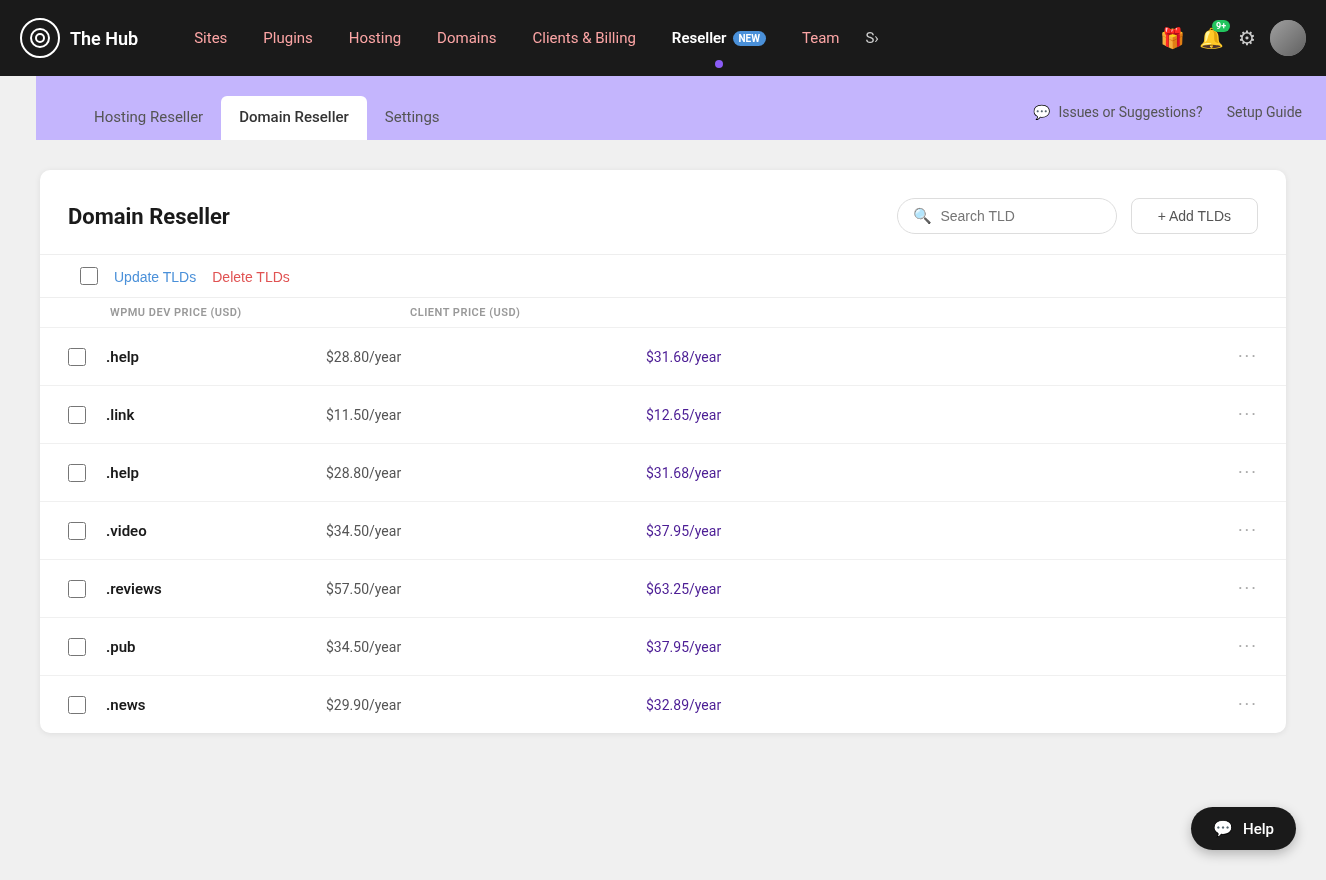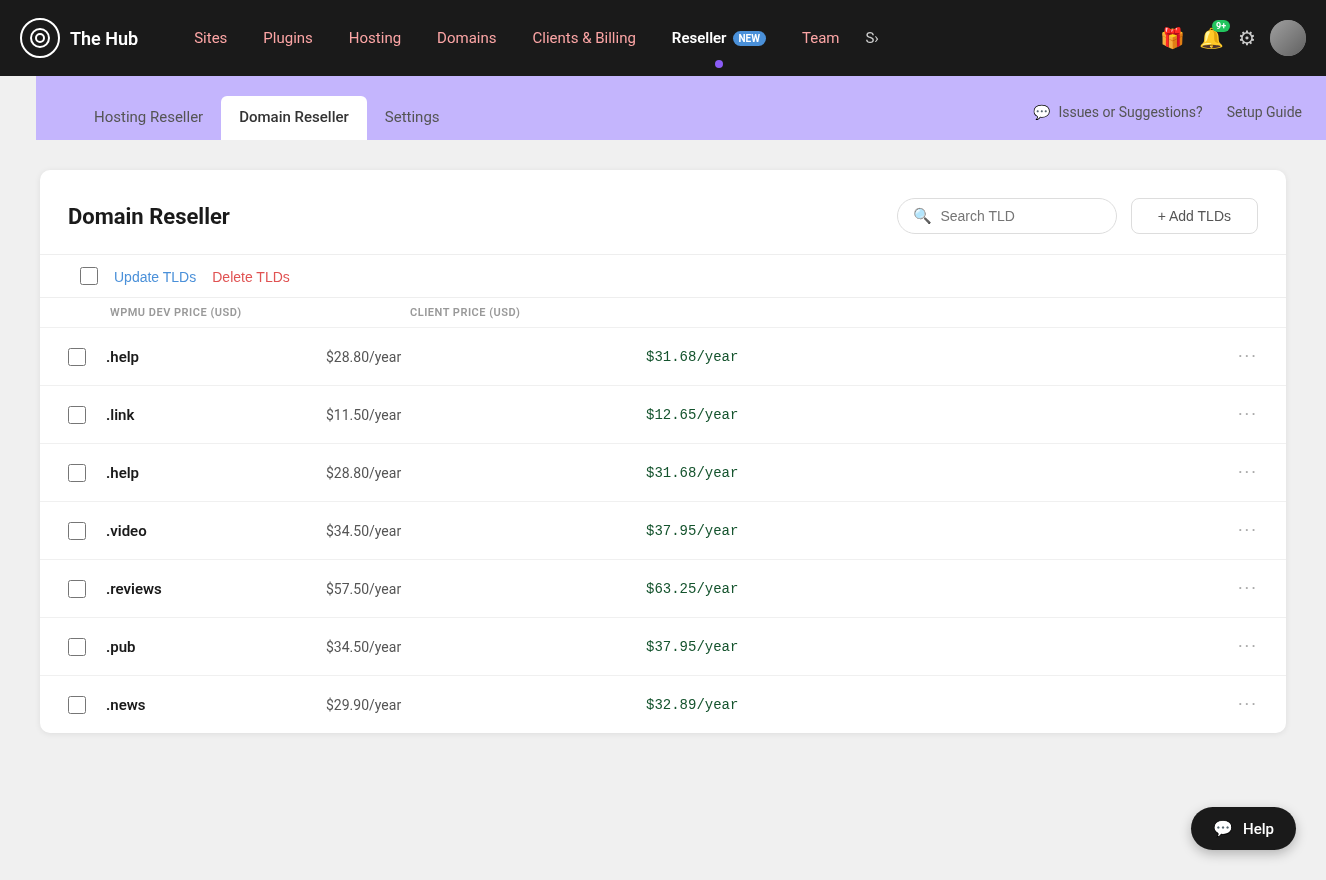--- a/index.html
+++ b/index.html
@@ -289,23 +289,22 @@
       color: #1a1a1a;
       flex: 0 0 200px;
     }
     .tld-wpmu-price {
       font-size: 14px;
       color: #555;
       flex: 0 0 300px;
     }
     .tld-client-price {
       font-size: 14px;
-      color: #14532d;
+      color: #4c1d95;
       flex: 1;
-      font-family: Liberation Mono, monospace;
     }
     .tld-actions {
       color: #aaa;
       font-size: 18px;
       cursor: pointer;
       letter-spacing: 2px;
       margin-left: auto;
     }
 
     

